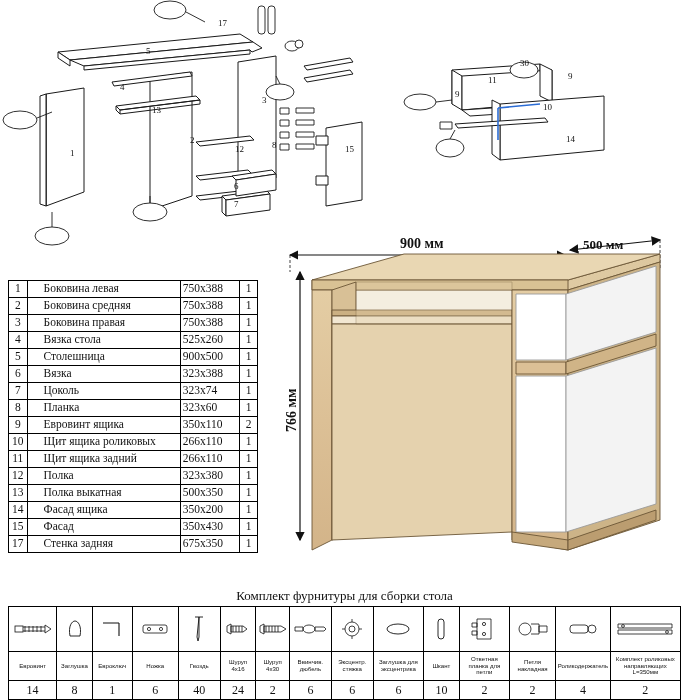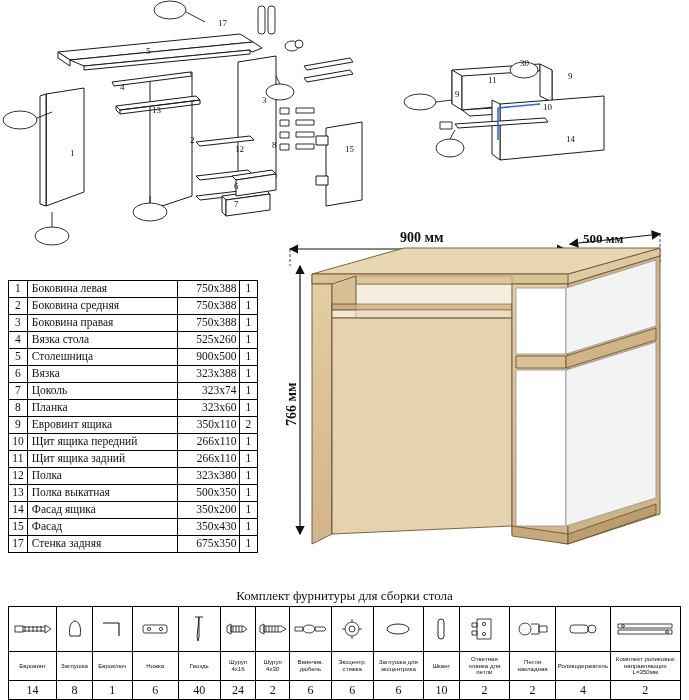--- a/index.html
+++ b/index.html
@@ -21,26 +21,26 @@
     font-family:"Liberation Serif", serif;
     font-size:11.5px;
   }
   .parts-table td{
     border:1px solid #000;
     padding:1px 2px;
     line-height:1.18;
     height:14px;
   }
   .parts-table td.num{width:14px;text-align:center;}
-  .parts-table td.name{width:150px;text-align:left;padding-left:4px;}
-  .parts-table td.dim{width:58px;text-align:right;}
+  .parts-table td.name{width:150px;text-align:left;padding-left:16px;}
+  .parts-table td.dim{width:58px;text-align:left;}
   .parts-table td.qty{width:14px;text-align:center;}
 
   
-  .desk{position:absolute;left:270px;top:226px;width:415px;height:345px;}
+  .desk{position:absolute;left:270px;top:232px;width:415px;height:345px;}
 
   
   .kit-title{
     position:absolute;left:0;top:588px;width:689px;text-align:center;
     font-size:13px;font-family:"Liberation Serif", serif;
   }
   .kit{
     position:absolute;left:8px;top:606px;width:673px;
     border-collapse:collapse;
     font-size:6.2px;
@@ -229,21 +229,21 @@
           <td class="qty">1</td>
         </tr>
       <tr>
           <td class="num">9</td>
           <td class="name">Евровинт ящика</td>
           <td class="dim">350x110</td>
           <td class="qty">2</td>
         </tr>
       <tr>
           <td class="num">10</td>
-          <td class="name">Щит ящика передний</td>
+          <td class="name">Щит ящика роликовых</td>
           <td class="dim">266x110</td>
           <td class="qty">1</td>
         </tr>
       <tr>
           <td class="num">11</td>
           <td class="name">Щит ящика задний</td>
           <td class="dim">266x110</td>
           <td class="qty">1</td>
         </tr>
       <tr>

